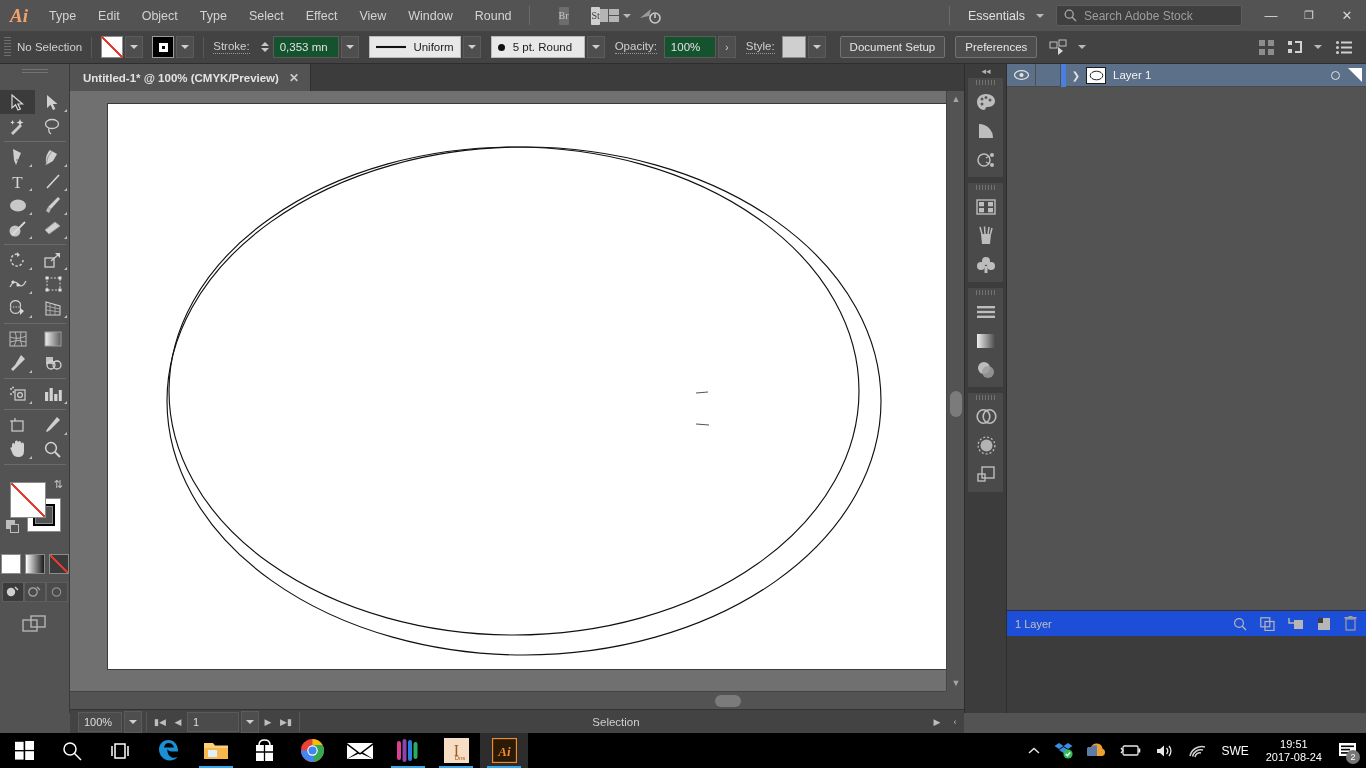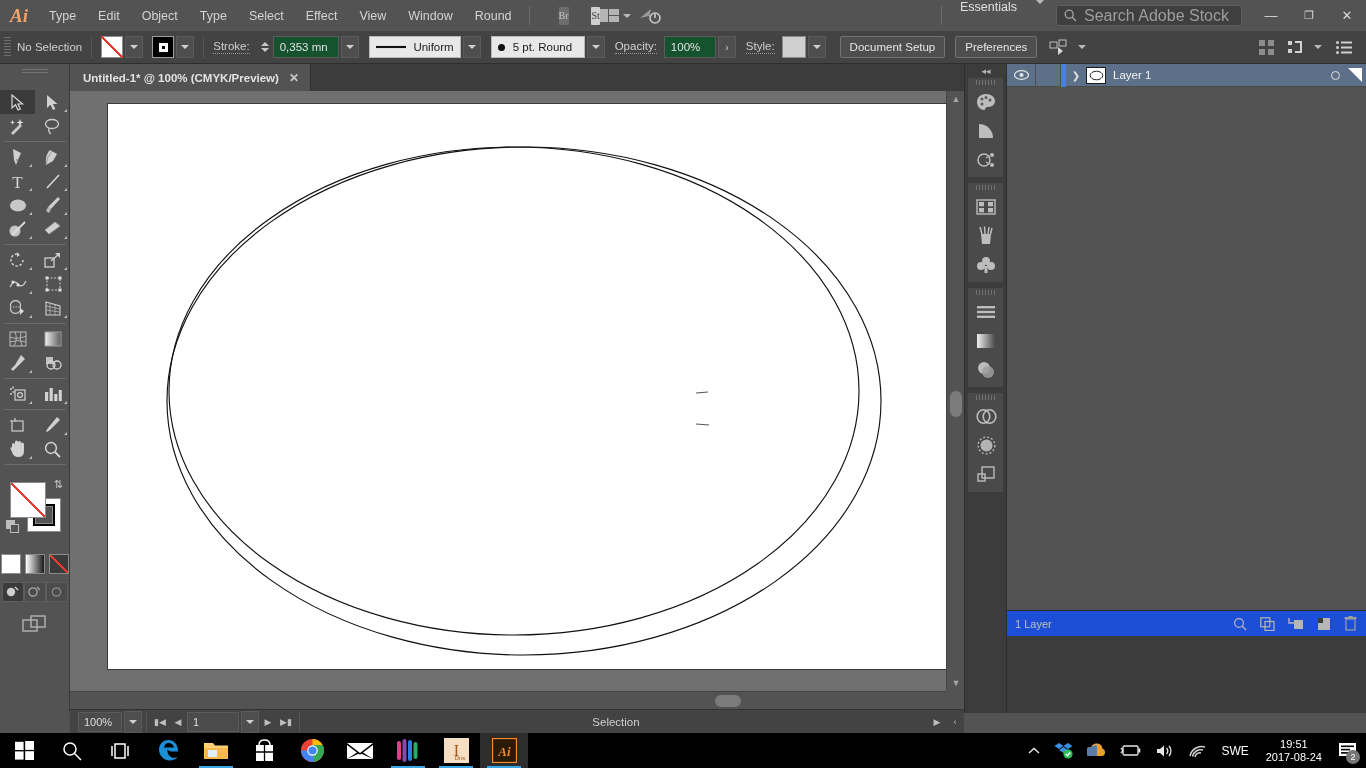--- a/index.html
+++ b/index.html
@@ -38,27 +38,27 @@
   }
   .badge-st { background:#d0d0d0; color:#3b3b3b; }
   .arrange-ico { display:flex; gap:1.5px; }
   .arrange-ico i { display:block; background:#b5b5b5; }
   .chev {
     width:0;height:0;border-left:4px solid transparent;border-right:4px solid transparent;
     border-top:4px solid #b9b9b9; margin-left:4px;
   }
   .mb-right { margin-left:auto; display:flex; align-items:center; height:31px; }
   .workspace-btn {
-    display:flex; align-items:flex-start; gap:15px; color:#e0e0e0; font-size:12.5px;
+    display:flex; align-items:center; gap:7px; color:#e0e0e0; font-size:12.5px;
     padding:0 12px; height:31px; cursor:default;
   }
   .stock-search {
     display:flex; align-items:center; gap:7px; width:186px; height:21px;
     background:#3f3f3f; border:1px solid #5d5d5d; border-radius:2px;
-    padding:0 7px; color:#9d9d9d; font-size:16px;
+    padding:0 7px; color:#9d9d9d; font-size:12px;
   }
   .win-btns { display:flex; align-items:center; margin-left:10px; }
   .win-btn {
     width:38px; height:31px; display:flex; align-items:center; justify-content:center;
     color:#d8d8d8; font-size:13px;
   }
 
   
   .controlbar {
     position:absolute; left:0; top:31px; width:1366px; height:33px;

